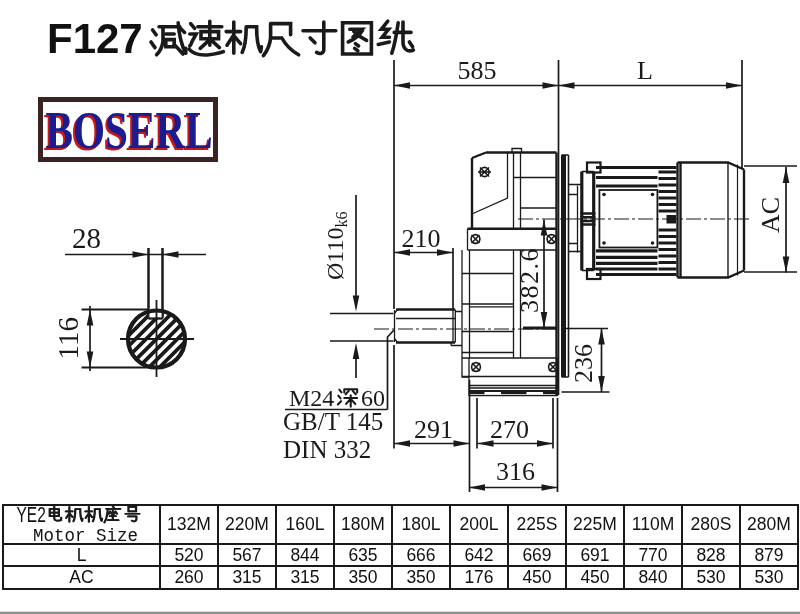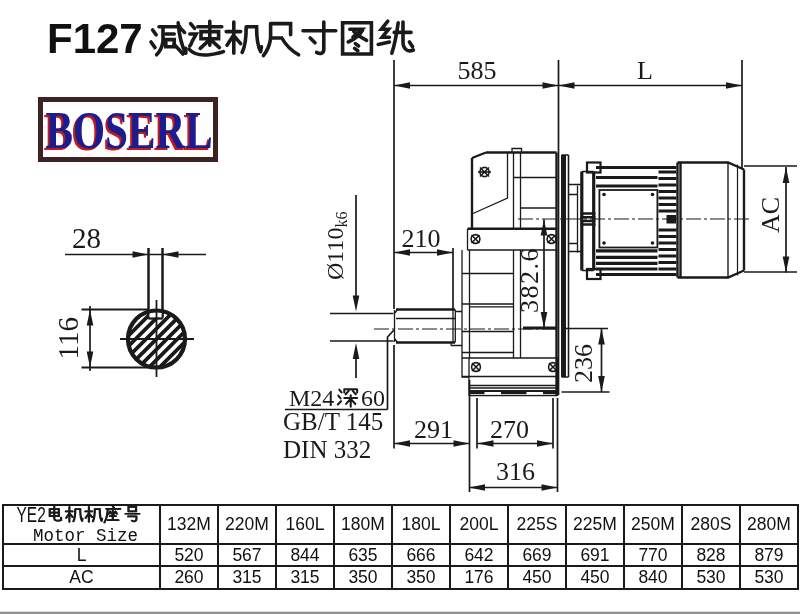--- a/index.html
+++ b/index.html
@@ -346,21 +346,21 @@
         <tr style="height:38.5px">
  <td></td>
  <td>132M</td>
           <td>220M</td>
           <td>160L</td>
           <td>180M</td>
           <td>180L</td>
           <td>200L</td>
           <td>225S</td>
           <td>225M</td>
-          <td>250M</td>
+          <td>110M</td>
           <td>280S</td>
           <td>280M</td>
 </tr>
 <tr style="height:22px">
           <td>L</td>
           <td>520</td>
           <td>567</td>
           <td>844</td>
           <td>635</td>
           <td>666</td>

